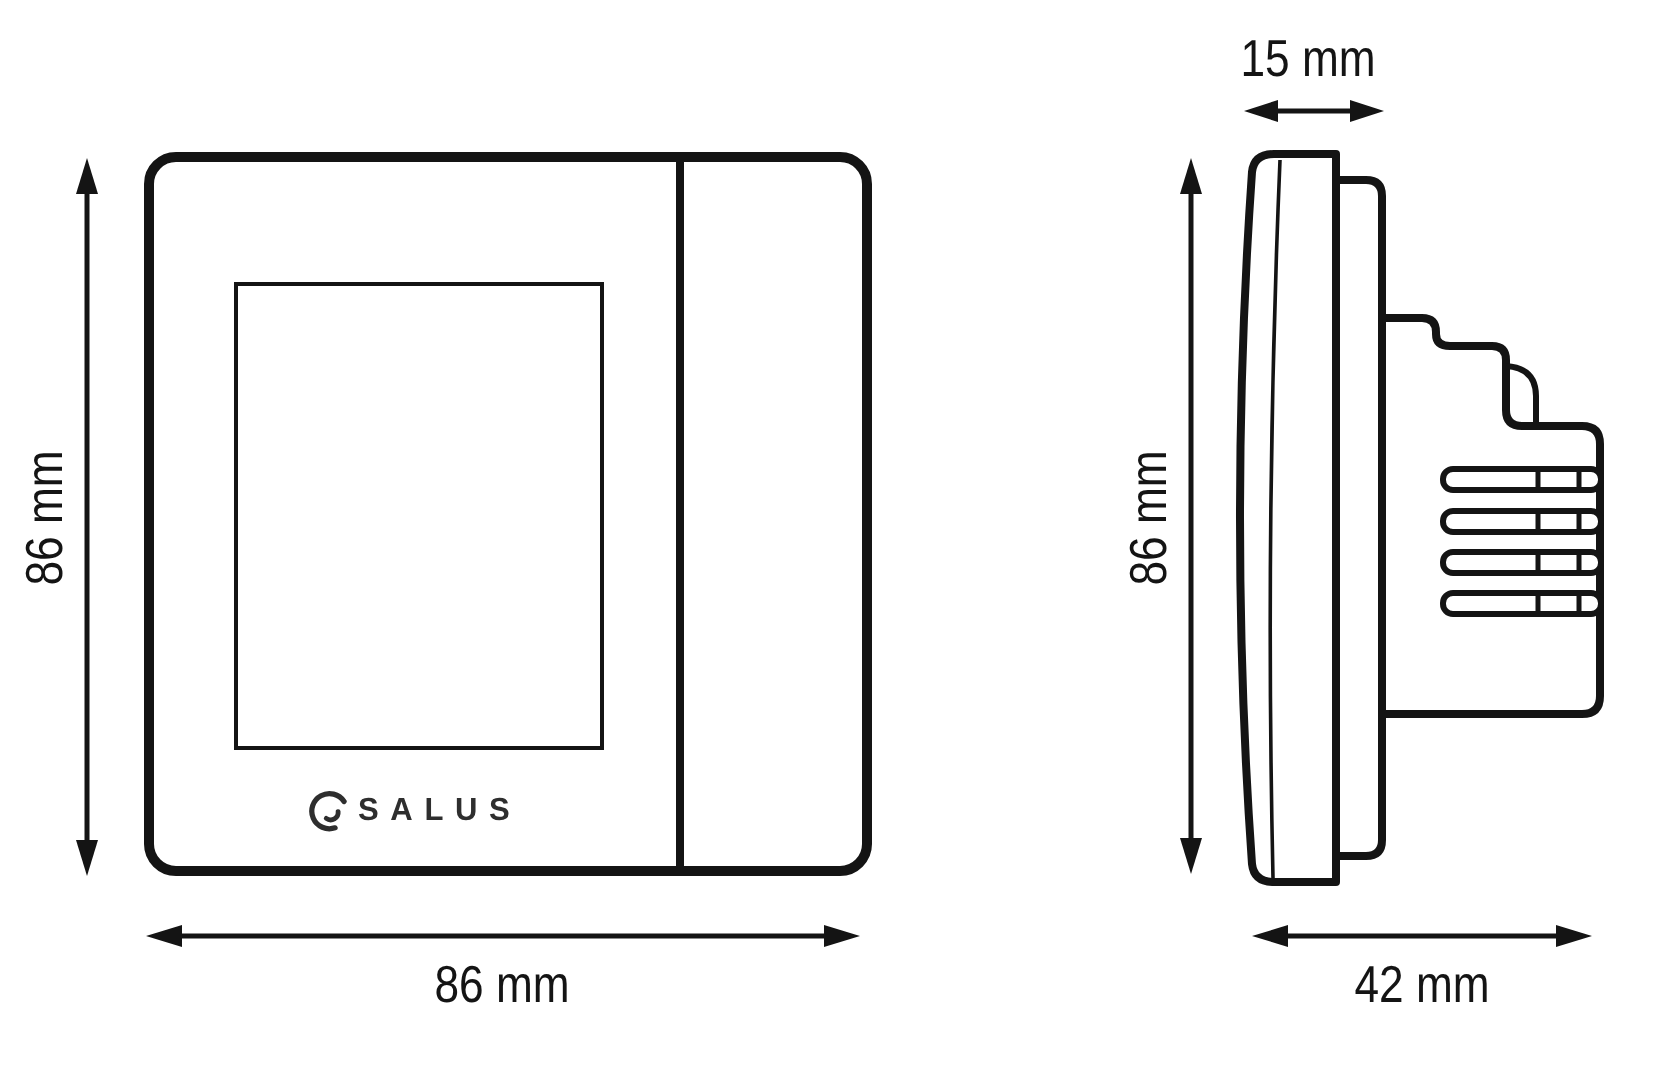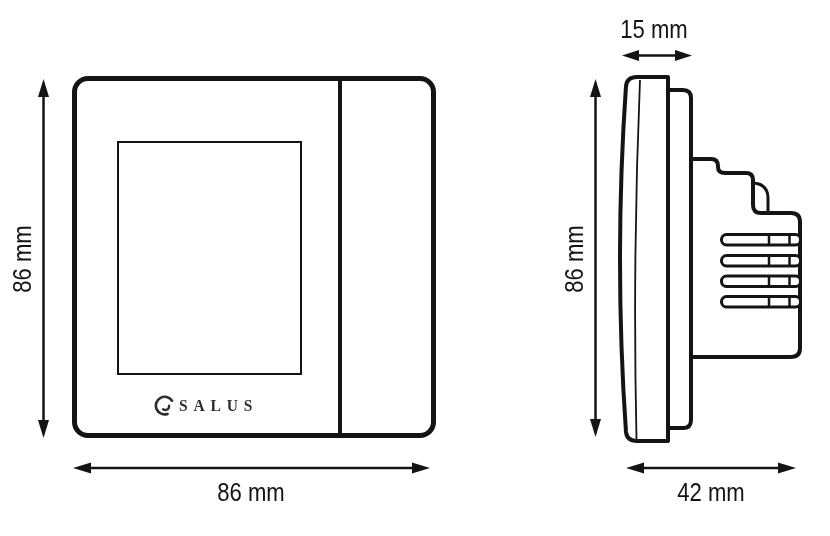--- a/index.html
+++ b/index.html
@@ -19,21 +19,21 @@
   .front-divider{
     position:absolute;left:338px;top:80px;width:4px;height:354px;
     background:#141414;
   }
   .front-screen{
     position:absolute;left:117px;top:141px;width:185px;height:234px;
     box-sizing:border-box;border:2px solid #141414;background:#ffffff;
   }
   .logo{
     position:absolute;left:153px;top:394px;height:24px;
-    display:flex;align-items:center;gap:4px;font-family:Liberation Serif, serif;
+    display:flex;align-items:center;gap:4px;
   }
   .logo-text{
     font-size:16px;font-weight:bold;letter-spacing:6px;color:#2e2e2e;
     transform:scaleX(0.97);transform-origin:left center;
     line-height:24px;white-space:nowrap;
   }
   
   .overlay{position:absolute;left:0;top:0;width:830px;height:536px;}
   
   .dim-label{

